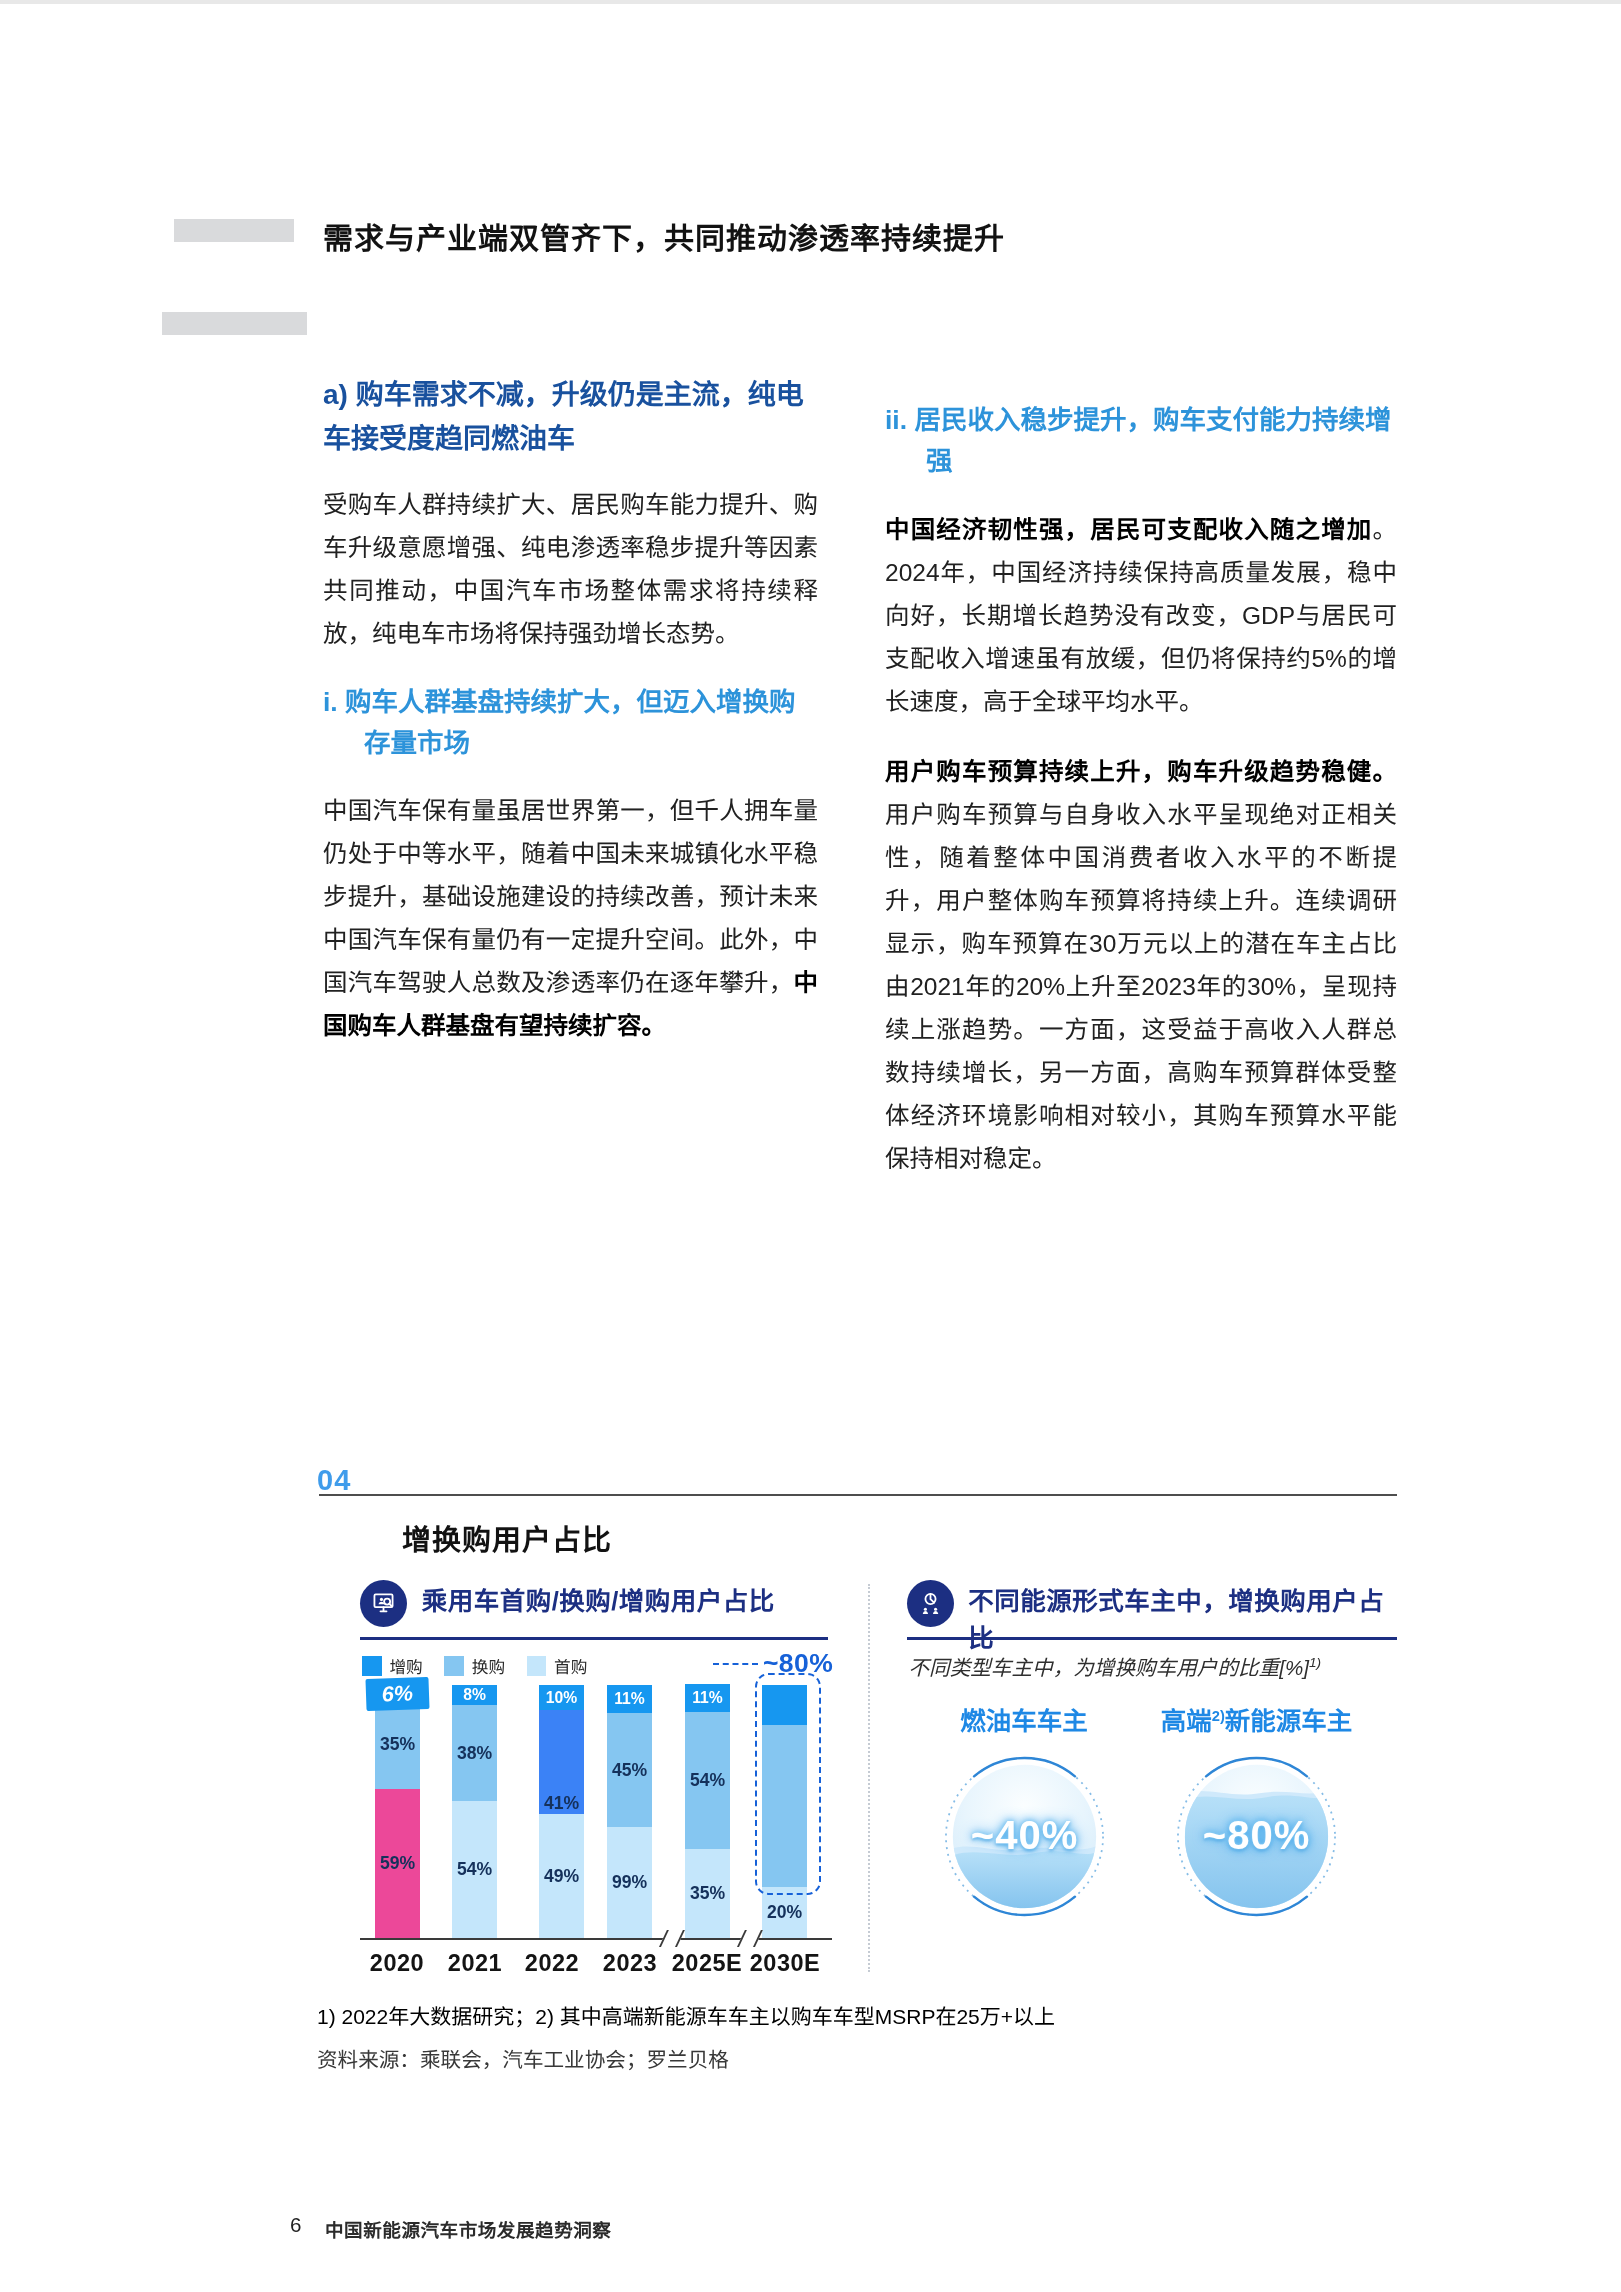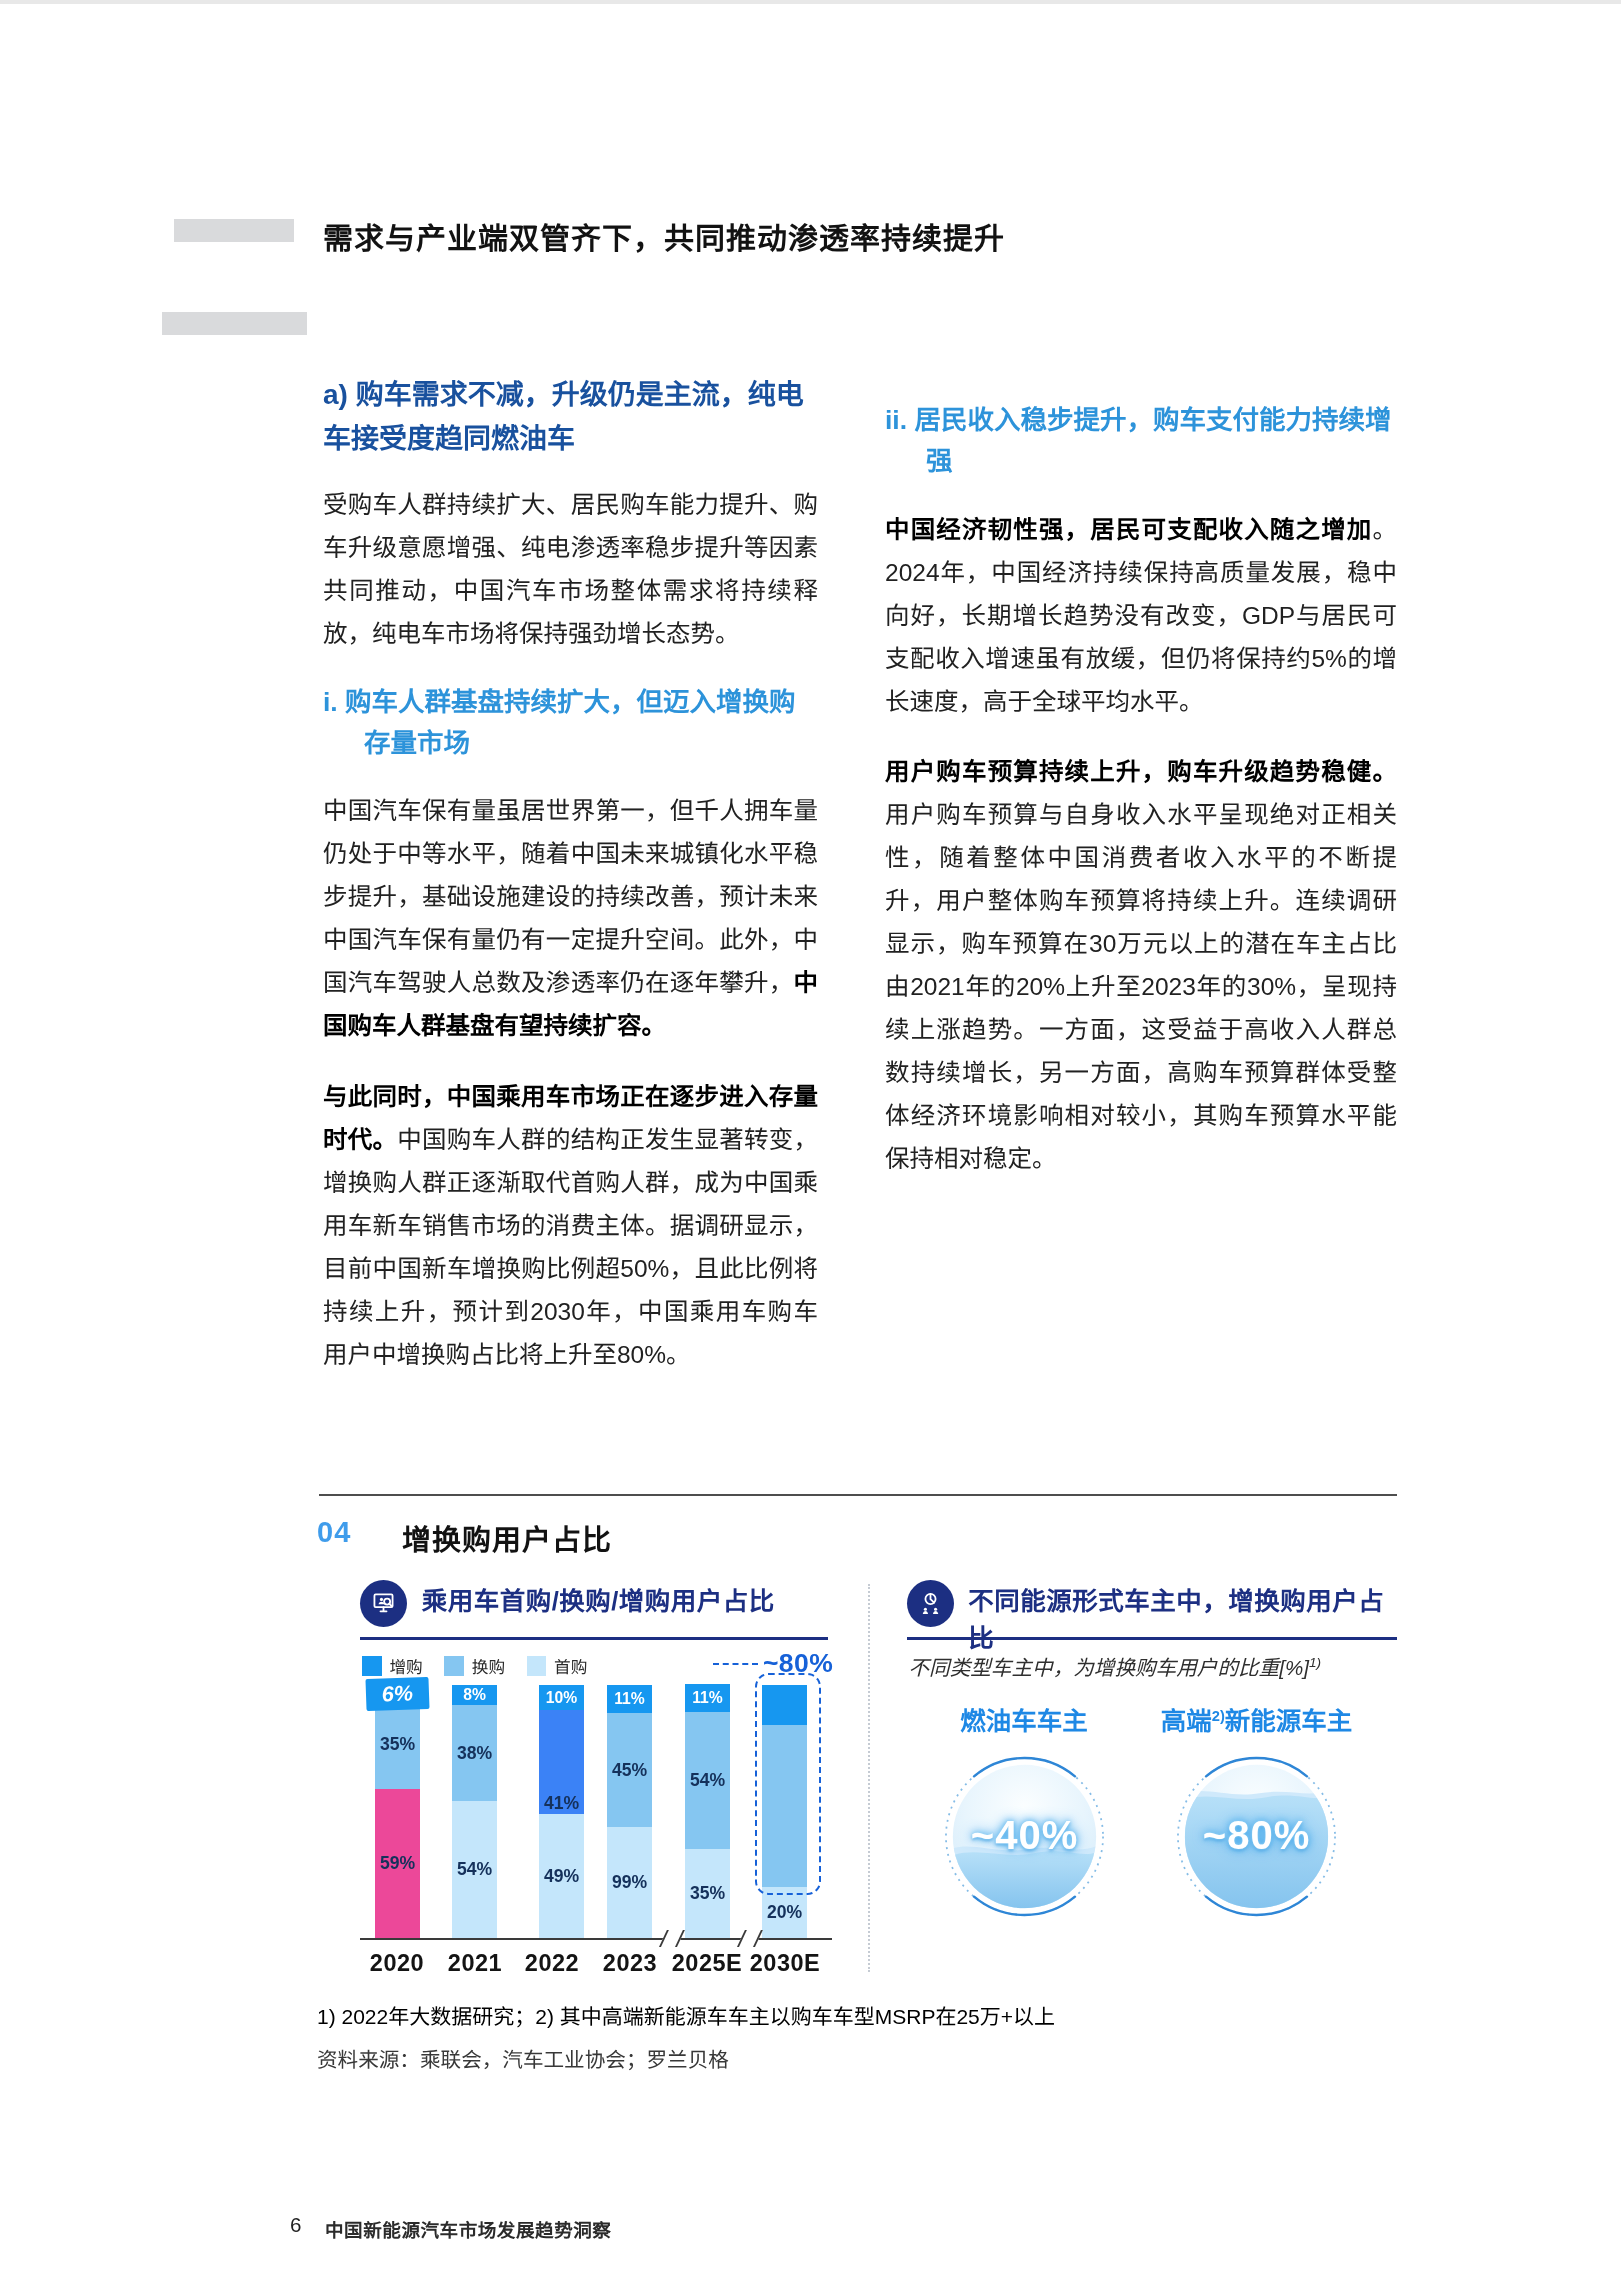--- a/index.html
+++ b/index.html
@@ -21,21 +21,21 @@
   .col-right{left:885px;width:512px;}
   .h-a{font-size:28px;font-weight:800;color:#19519e;line-height:44px;margin:0 0 21.6px;}
   .h-sub{font-size:26.5px;font-weight:800;color:#2d93da;line-height:41px;margin:27.4px 0 25.5px;
          padding-left:41px;text-indent:-41px;}
   p.body{font-size:24.5px;line-height:43px;color:#212121;margin:0 0 27.4px;text-align:justify;}
   .b{font-weight:700;color:#000;}
   .ref{color:#1a6fd4;font-weight:800;white-space:nowrap;}
 
   
   .rule{left:319px;top:1490px;width:1078px;height:2px;background:#4e4e4e;}
-  .sec-num{left:317px;top:1512px;font-size:29px;font-weight:800;color:#3f9ceb;letter-spacing:1px;}
+  .sec-num{left:317px;top:1460px;font-size:29px;font-weight:800;color:#3f9ceb;letter-spacing:1px;}
   .sec-title{left:402px;top:1512px;font-size:29px;font-weight:800;color:#121212;letter-spacing:1px;}
 
   
   .panel{top:1576px;}
   .panel-left{left:323px;width:534px;height:412px;}
   .panel-right{left:885px;width:512px;height:421px;}
   .panel-head{position:absolute;left:21.6px;top:0;right:0;display:flex;align-items:flex-start;gap:14.7px;}
   .panel-left .panel-head{left:37px;}
   .head-icon{width:47px;height:47px;border-radius:50%;background:#1c2f82;display:flex;align-items:center;justify-content:center;flex:0 0 47px;}
   .head-icon svg{width:29px;height:29px;}
@@ -109,21 +109,20 @@
 
   <div class="abs decor decor1"></div>
   <div class="abs page-title">需求与产业端双管齐下，共同推动渗透率持续提升</div>
   <div class="abs decor decor2"></div>
 
   <div class="abs col col-left">
     <div class="h-a">a) 购车需求不减，升级仍是主流，纯电车接受度趋同燃油车</div>
     <p class="body"><span>受购车人群持续扩大、居民购车能力提升、购车升级意愿增强、纯电渗透率稳步提升等因素共同推动，中国汽车市场整体需求将持续释放，纯电车市场将保持强劲增长态势。</span></p>
     <div class="h-sub">i. 购车人群基盘持续扩大，但迈入增换购存量市场</div>
     <p class="body"><span>中国汽车保有量虽居世界第一，但千人拥车量仍处于中等水平，随着中国未来城镇化水平稳步提升，基础设施建设的持续改善，预计未来中国汽车保有量仍有一定提升空间。此外，中国汽车驾驶人总数及渗透率仍在逐年攀升，</span><span class="b">中国购车人群基盘有望持续扩容。</span></p>
-    <p class="body"><span class="b">与此同时，中国乘用车市场正在逐步进入存量时代。</span><span>中国购车人群的结构正发生显著转变，增换购人群正逐渐取代首购人群，成为中国乘用车新车销售市场的消费主体。据调研显示，目前中国新车增换购比例超50%，且此比例将持续上升，预计到2030年，中国乘用车购车用户中增换购占比将上升至80%。</span></p>
   </div>
 
   <div class="abs col col-right">
     <div class="h-sub">ii. 居民收入稳步提升，购车支付能力持续增强</div>
     <p class="body"><span class="b">中国经济韧性强，居民可支配收入随之增加</span><span>。2024年，中国经济持续保持高质量发展，稳中向好，长期增长趋势没有改变，GDP与居民可支配收入增速虽有放缓，但仍将保持约5%的增长速度，高于全球平均水平。</span></p>
     <p class="body"><span class="b">用户购车预算持续上升，购车升级趋势稳健。</span><span>用户购车预算与自身收入水平呈现绝对正相关性，随着整体中国消费者收入水平的不断提升，用户整体购车预算将持续上升。连续调研显示，购车预算在30万元以上的潜在车主占比由2021年的20%上升至2023年的30%，呈现持续上涨趋势。一方面，这受益于高收入人群总数持续增长，另一方面，高购车预算群体受整体经济环境影响相对较小，其购车预算水平能保持相对稳定。</span></p>
   </div>
 
   <div class="abs rule"></div>
   <div class="abs sec-num">04</div>

